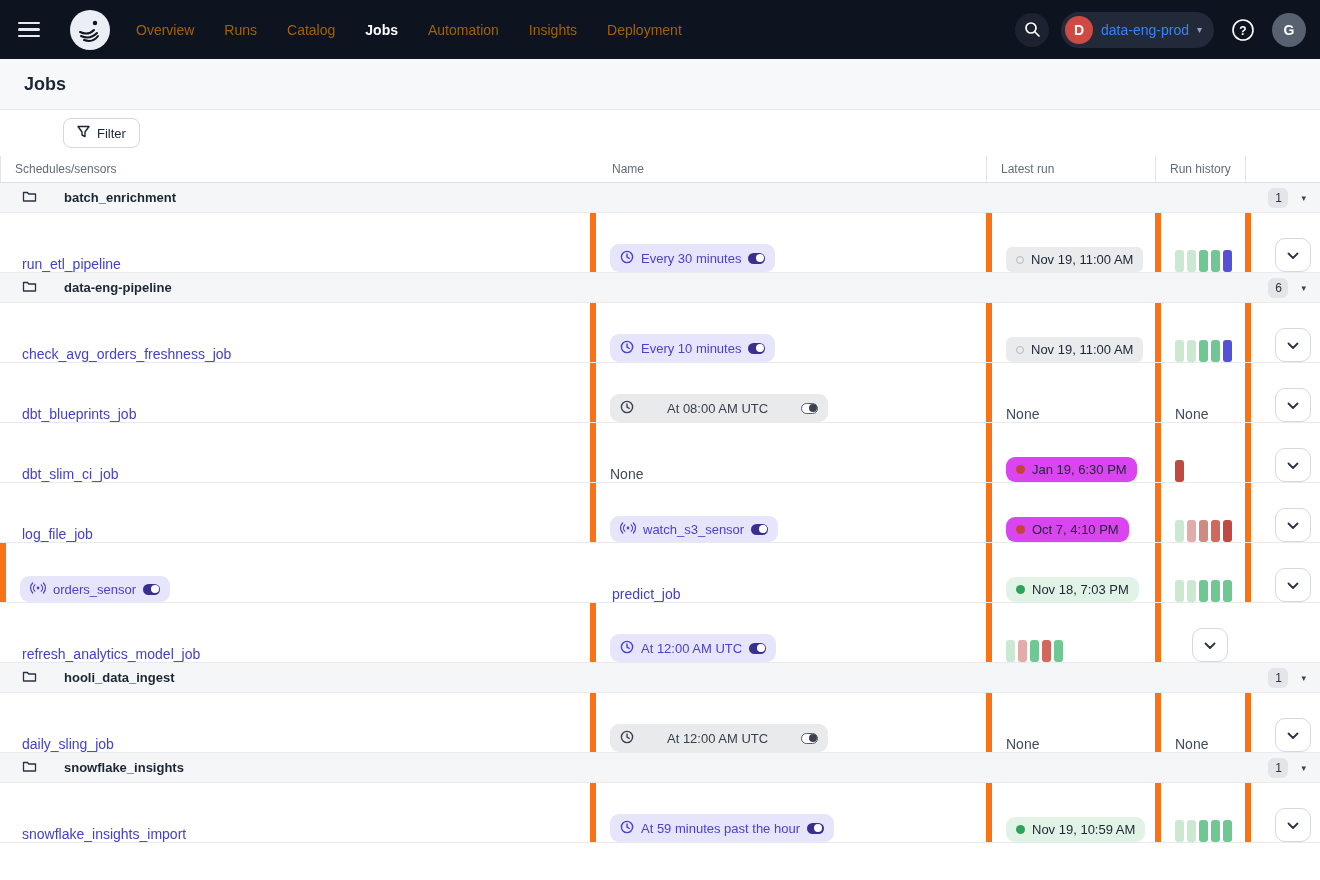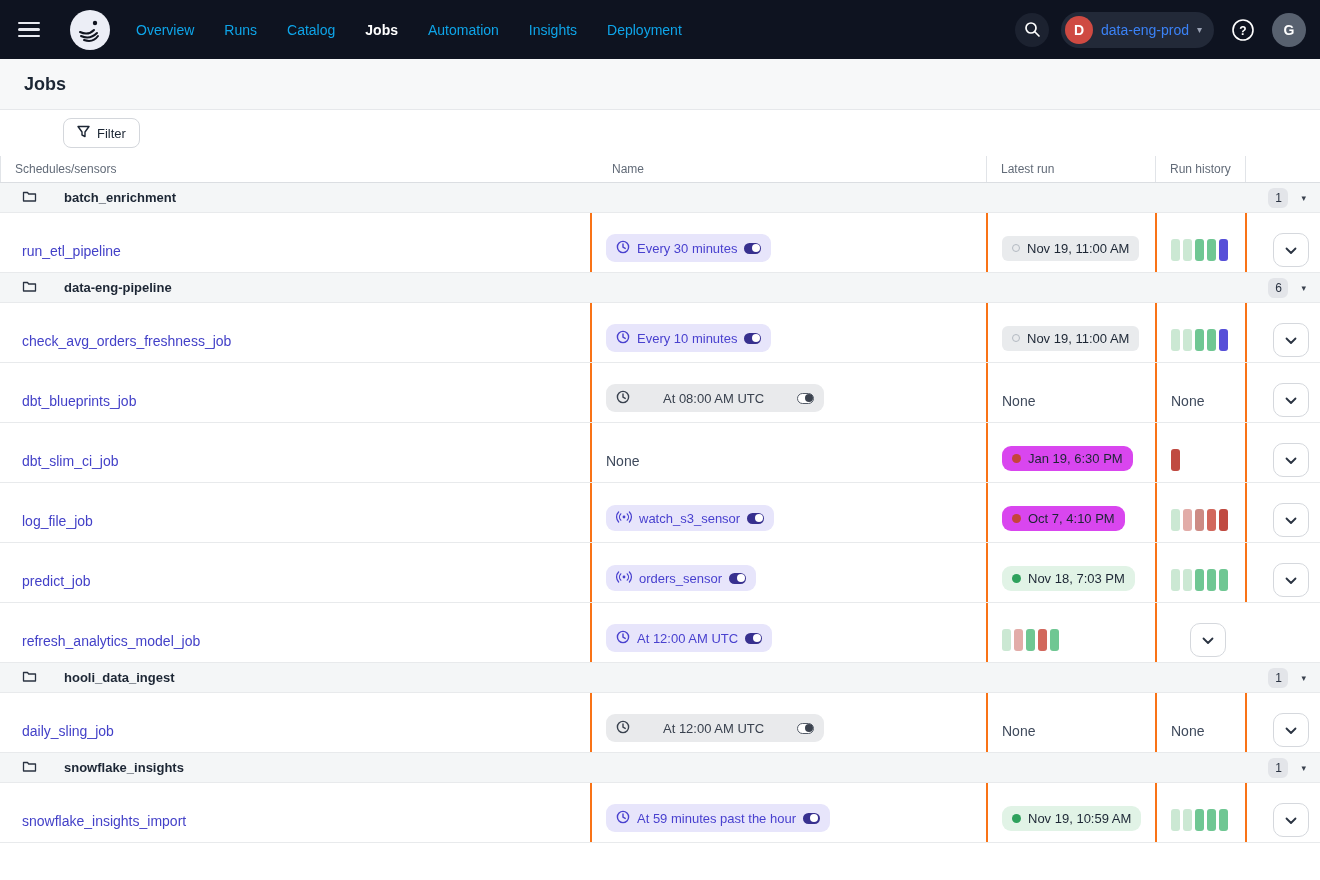--- a/index.html
+++ b/index.html
@@ -4,21 +4,21 @@
 <style>
   * { margin:0; padding:0; box-sizing:border-box; }
   html,body { width:1320px; height:880px; background:#ffffff; font-family:"Liberation Sans", sans-serif; color:#1c2634; overflow:hidden; }
 
   
   .topnav { height:59px; background:#0e1320; display:flex; align-items:center; padding:0 14px 0 14px; }
   .hamburger { width:34px; height:34px; display:flex; flex-direction:column; justify-content:center; gap:4px; cursor:pointer; margin-left:4px; }
   .hamburger span { display:block; width:22px; height:2.5px; background:#e8eaf0; border-radius:2px; }
   .logo { width:40px; height:40px; border-radius:50%; background:#eceef6; margin:0 26px 0 18px; display:flex; align-items:center; justify-content:center; }
   .nav-items { display:flex; align-items:center; gap:30px; }
-  .nav-item { font-size:14px; color:#0ea5e9; cursor:pointer; }
+  .nav-item { font-size:14px; color:#a16207; cursor:pointer; }
   .nav-item.active { color:#ffffff; font-weight:700; }
   .topnav-right { margin-left:auto; display:flex; align-items:center; gap:12px; }
   .icon-circle { width:34px; height:34px; border-radius:50%; background:#1c2230; display:flex; align-items:center; justify-content:center; cursor:pointer; }
   .deploy-pill { height:36px; background:#222938; border-radius:18px; display:flex; align-items:center; padding:0 12px 0 4px; gap:8px; cursor:pointer; }
   .deploy-badge { width:28px; height:28px; border-radius:50%; background:#cf4a42; color:#fff; font-size:14px; font-weight:700; display:flex; align-items:center; justify-content:center; }
   .deploy-name { color:#3b82f6; font-size:14px; }
   .deploy-caret { color:#9aa2b4; font-size:10px; }
   .help-circle { width:34px; height:34px; border-radius:50%; display:flex; align-items:center; justify-content:center; cursor:pointer; }
   .avatar { width:34px; height:34px; border-radius:50%; background:#58616f; color:#fff; font-size:14px; font-weight:600; display:flex; align-items:center; justify-content:center; cursor:pointer; }
 
@@ -27,31 +27,31 @@
   .page-title { font-size:18px; font-weight:600; color:#1c2634; }
   .toolbar { height:46px; background:#fff; display:flex; align-items:center; padding:0 21px; }
   .filter-btn { display:flex; align-items:center; gap:7px; border:1px solid #d4d7dc; background:#fff; border-radius:8px; padding:6px 13px; font-size:13px; color:#1c2634; cursor:pointer; font-family:inherit;margin-left:42px; }
 
   
   .table { width:1320px; }
   .trow { display:grid; grid-template-columns:590px 396px 169px 90px 75px; }
   .thead { height:27px; border-bottom:1px solid #dbdee2; }
   .thead .cell { font-size:12px; color:#626b78; display:flex; align-items:center; }
   .cell { padding-left:22px; }
-  .cell.b { border-left:2px solid #f97316; padding-left:14px; }
+  .cell.b { border-left:6px solid #f97316; padding-left:14px; }
   .thead .cell.b { border-left:1px solid #e1e4e8; }
 
   .group-row { height:30px; background:#f4f6f7; border-bottom:1px solid #e8eaec; display:flex; align-items:center; padding:0 14px 0 22px; }
   .group-name { font-size:13px; font-weight:600; color:#1c2634; margin-left:27px; }
   .group-right { margin-left:auto; display:flex; align-items:center; gap:13px; }
   .count-badge { min-width:20px; height:20px; padding:0 6px; background:#e3e5e9; border-radius:6px; font-size:12px; color:#2a3342; display:flex; align-items:center; justify-content:center; }
   .group-caret { font-size:9px; color:#39414e; cursor:pointer; }
 
   .job-row { height:60px; border-bottom:1px solid #e8eaec; }
-  .job-row .cell { padding-top:11px; display:flex; align-items:center; }
+  .job-row .cell { padding-top:11px; display:flex; align-items:flex-end; }
   .job-name { font-size:14px; color:#4341c8; text-decoration:none; cursor:pointer; margin-top:6px; }
   .none-text { font-size:14px; color:#3f4a5c; margin-top:5px; }
 
   .badge { display:inline-flex; align-items:center; gap:7px; border-radius:9px; padding:5px 10px; font-size:13px; }
   .badge.on { background:#e7e5fb; color:#4941cf; }
   .badge.off { background:#e9eaec; color:#39414e;gap:33px; }
   .toggle { width:17px; height:11px; border-radius:6px; position:relative; display:inline-block; cursor:pointer; }
   .toggle.on { background:#37308f; }
   .toggle.on::after { content:""; position:absolute; right:1.5px; top:1.5px; width:8px; height:8px; border-radius:50%; background:#fff; }
   .toggle.off { background:#fff; border:1px solid #555c68; }
@@ -324,33 +324,33 @@
         </div>
         <div class="cell b expand-cell">
           <button class="expand-btn">
             <span><svg width="12" height="8" viewBox="0 0 12 8">
                 <path d="M1.5 1.5 L6 6 L10.5 1.5" stroke="#2a3342" stroke-width="1.8" fill="none" stroke-linecap="round" stroke-linejoin="round"></path>
               </svg></span>
           </button>
         </div>
       </div>
       <div class="trow job-row">
-        <div class="cell">
-          <a class="job-name">predict_job</a>
-        </div>
         <div class="cell b">
           <span class="badge on">
             <span><svg width="16" height="12" viewBox="0 0 16 12" style="margin-top:1px">
                 <circle cx="8" cy="6" r="1.4" fill="#4941cf"></circle>
                 <path d="M4.8 2.8 a4.6 4.6 0 0 0 0 6.4 M11.2 2.8 a4.6 4.6 0 0 1 0 6.4" stroke="#4941cf" stroke-width="1.2" fill="none" stroke-linecap="round"></path>
                 <path d="M2.6 1 a7.2 7.2 0 0 0 0 10 M13.4 1 a7.2 7.2 0 0 1 0 10" stroke="#4941cf" stroke-width="1.2" fill="none" stroke-linecap="round"></path>
               </svg></span>
             <span>orders_sensor</span>
             <span class="toggle on"></span>
           </span>
+        </div>
+        <div class="cell">
+          <a class="job-name">predict_job</a>
         </div>
         <div class="cell b">
           <span class="run-pill success">
             <span class="dot success"></span>
             <span>Nov 18, 7:03 PM</span>
           </span>
         </div>
         <div class="cell b">
           <span class="bars">
             <span class="bar" style="background:#cbe8d3"></span>

